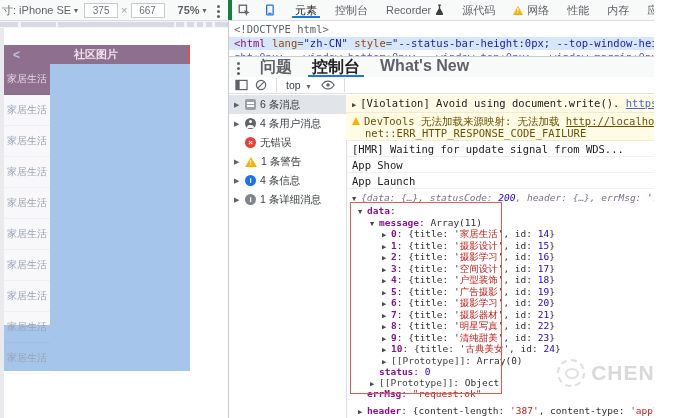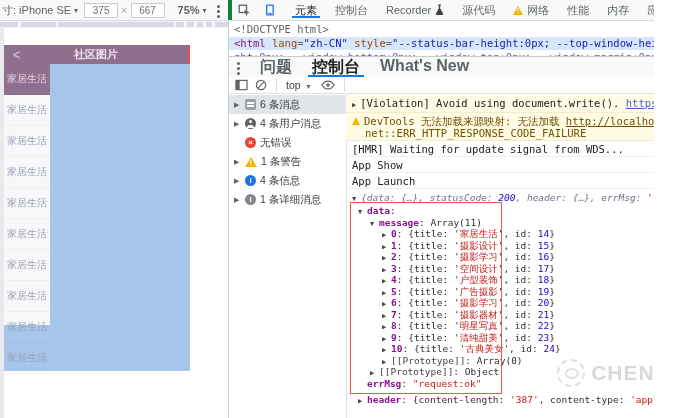--- a/index.html
+++ b/index.html
@@ -399,20 +399,23 @@
           </div>
 
           <div class="trow lvl3">
             <span class="tw">▶</span><span class="key bold">10</span><span class="plain">: </span><span class="plain">{title: '</span><span class="str">古典美女</span><span class="plain">', id: </span><span class="num">24</span><span class="plain">}</span>
           </div>
 
         <div class="trow lvl3">
           <span class="tw">▶</span><span class="proto">[[Prototype]]</span><span class="plain">: </span><span class="plain">Array(0)</span>
         </div>
         <div class="trow lvl2">
+          <span class="tw"></span><span class="key bold">status</span><span class="plain">: </span><span class="num">0</span>
+        </div>
+        <div class="trow lvl2">
           <span class="tw">▶</span><span class="proto">[[Prototype]]</span><span class="plain">: </span><span class="plain">Object</span>
         </div>
         <div class="trow lvl1">
           <span class="tw"></span><span class="key bold">errMsg</span><span class="plain">: </span><span class="str">"request:ok"</span>
         </div>
         <div class="trow lvl1 gap-top">
           <span class="tw">▶</span><span class="key bold">header</span><span class="plain">: </span><span class="plain">{content-length: </span><span class="str">'387'</span><span class="plain">, content-type: </span><span class="str">'application/json;charset=utf-8'</span>
         </div>
 
       </div>

